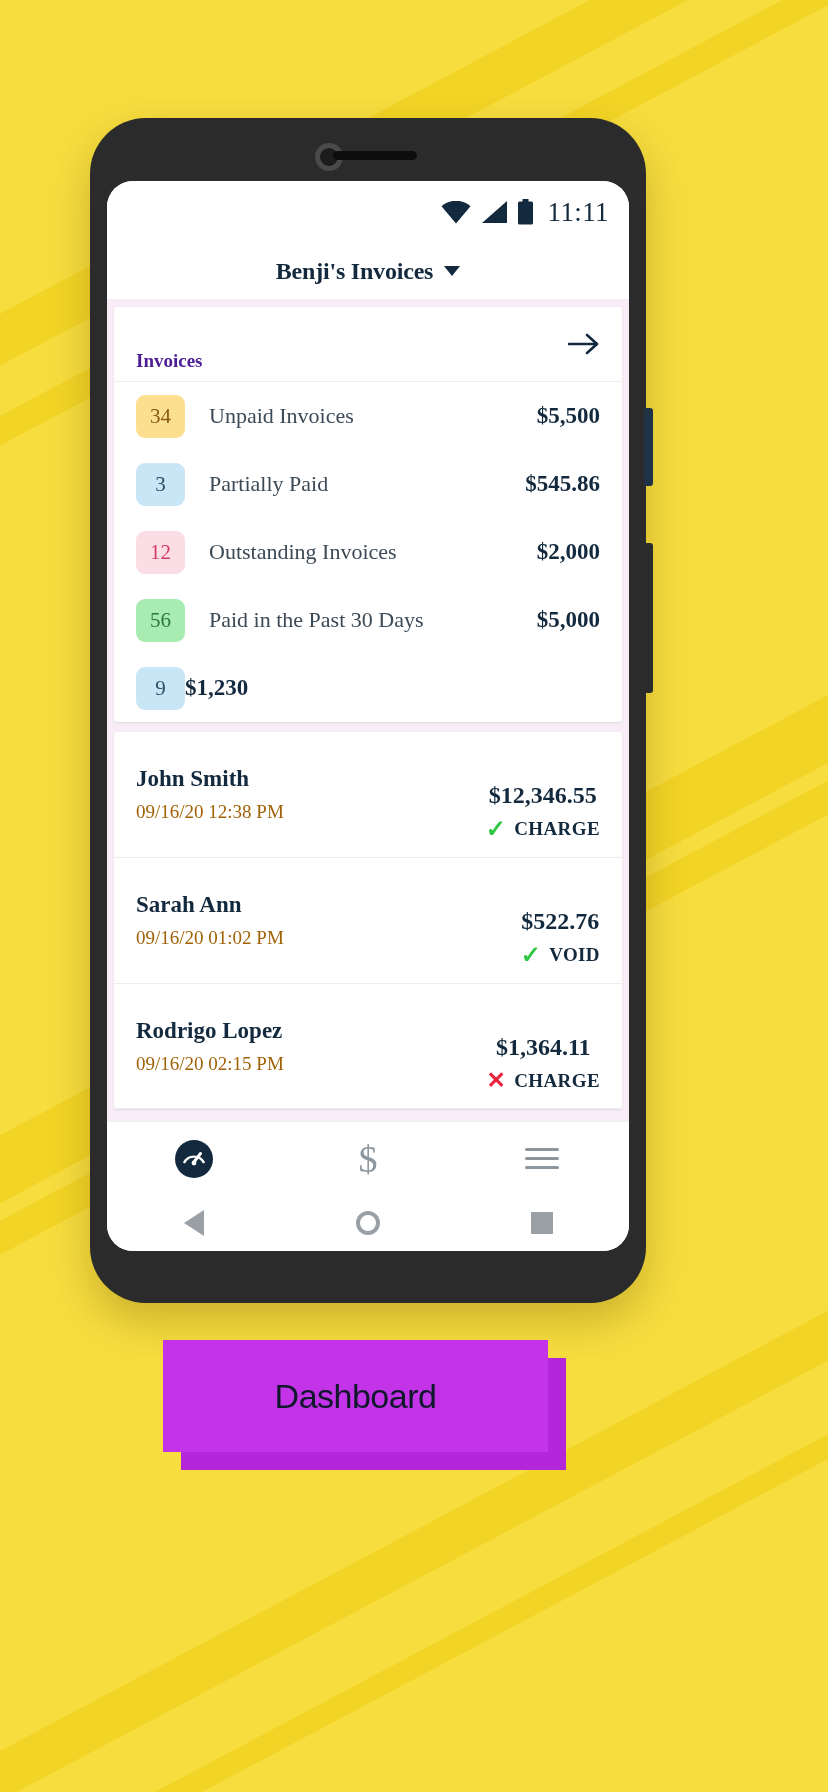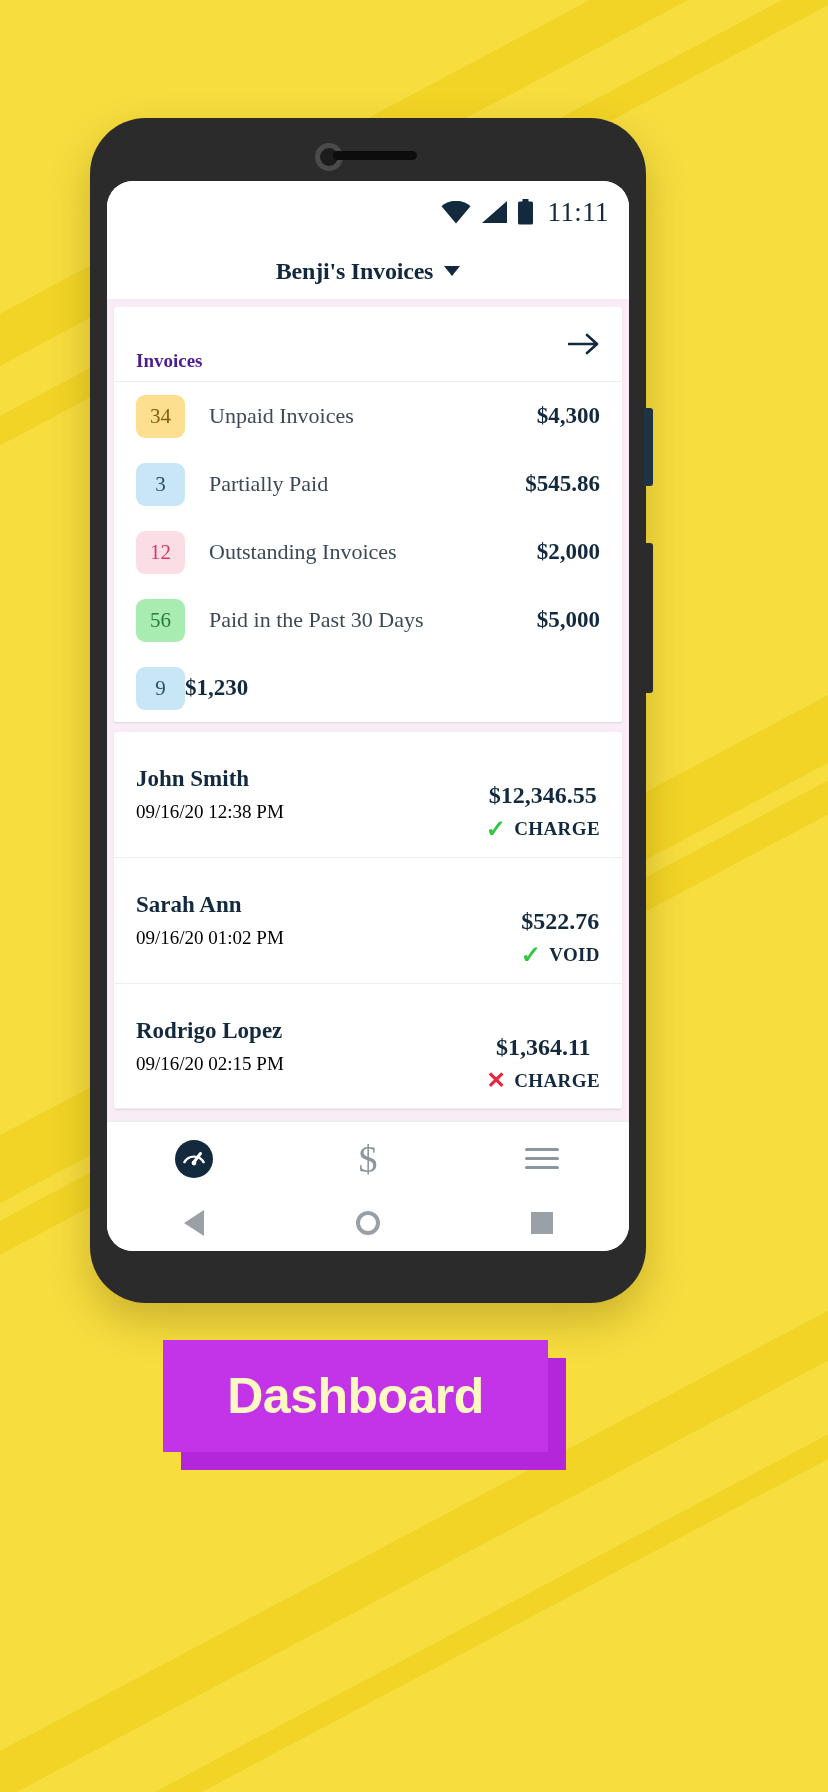--- a/index.html
+++ b/index.html
@@ -125,21 +125,21 @@
   }
   .inv-amount { font-size:23px; font-weight:700; color:#13293d; }
 
   
   .pay-row {
     padding:16px 22px 16px 22px; min-height:100px;
     display:flex; align-items:center; justify-content:space-between;
     border-bottom:1px solid #eceef0;
   }
   .pay-name { font-size:23px; font-weight:700; color:#13293d; margin-bottom:9px; }
-  .pay-date { font-size:19px; color:#000000; }
+  .pay-date { font-size:19px; color:#a16207; }
   .pay-right { text-align:center;margin-top:34px; }
   .pay-amount { font-size:24px; font-weight:700; color:#13293d; margin-bottom:8px; }
   .pay-status {
     display:flex; align-items:center; justify-content:flex-end; gap:8px;
     font-size:19px; font-weight:700; color:#13293d; letter-spacing:.4px;
   }
   .tick { color:#2fc741; font-size:24px; font-weight:700; line-height:1; }
   .cross { color:#e8243f; font-size:23px; font-weight:700; line-height:1; }
 
   
@@ -180,21 +180,21 @@
   .banner-shadow {
     position:absolute; left:18px; top:18px;
     width:385px; height:112px; background:#b326d9;
   }
   .banner {
     position:relative;
     width:385px; height:112px; background:#c334e8;
     display:flex; align-items:center; justify-content:center;
   }
   .banner-text {
-    font-size:50px; font-weight:700; color:#fef9c3; letter-spacing:-.5px;
+    font-size:34px; font-weight:400; color:#0f172a; letter-spacing:-.5px;
   }
 </style>
 </head>
 <body>
 
 <div class="bg-stripes">
   <span class="s1"></span>
     <span class="s2"></span>
     <span class="s3"></span>
   <span class="s4"></span>
@@ -235,21 +235,21 @@
         <div class="card-head">
           <span class="card-title">Invoices</span>
           <svg class="arrow-ic" width="32" height="24" viewBox="0 0 32 24">
             <path d="M1 12 H28 M19 3 L29 12 L19 21" stroke="#13293d" stroke-width="2.6" fill="none" stroke-linecap="round" stroke-linejoin="round"></path>
           </svg>
         </div>
 
         <div class="inv-row">
           <span class="badge badge-yellow">34</span>
           <span class="inv-label">Unpaid Invoices</span>
-          <span class="inv-amount">$4,300</span>
+          <span class="inv-amount">$5,500</span>
         </div>
         <div class="inv-row">
           <span class="badge badge-blue">3</span>
           <span class="inv-label">Partially Paid</span>
           <span class="inv-amount">$545.86</span>
         </div>
         <div class="inv-row">
           <span class="badge badge-pink">12</span>
           <span class="inv-label">Outstanding Invoices</span>
           <span class="inv-amount">$2,000</span>

